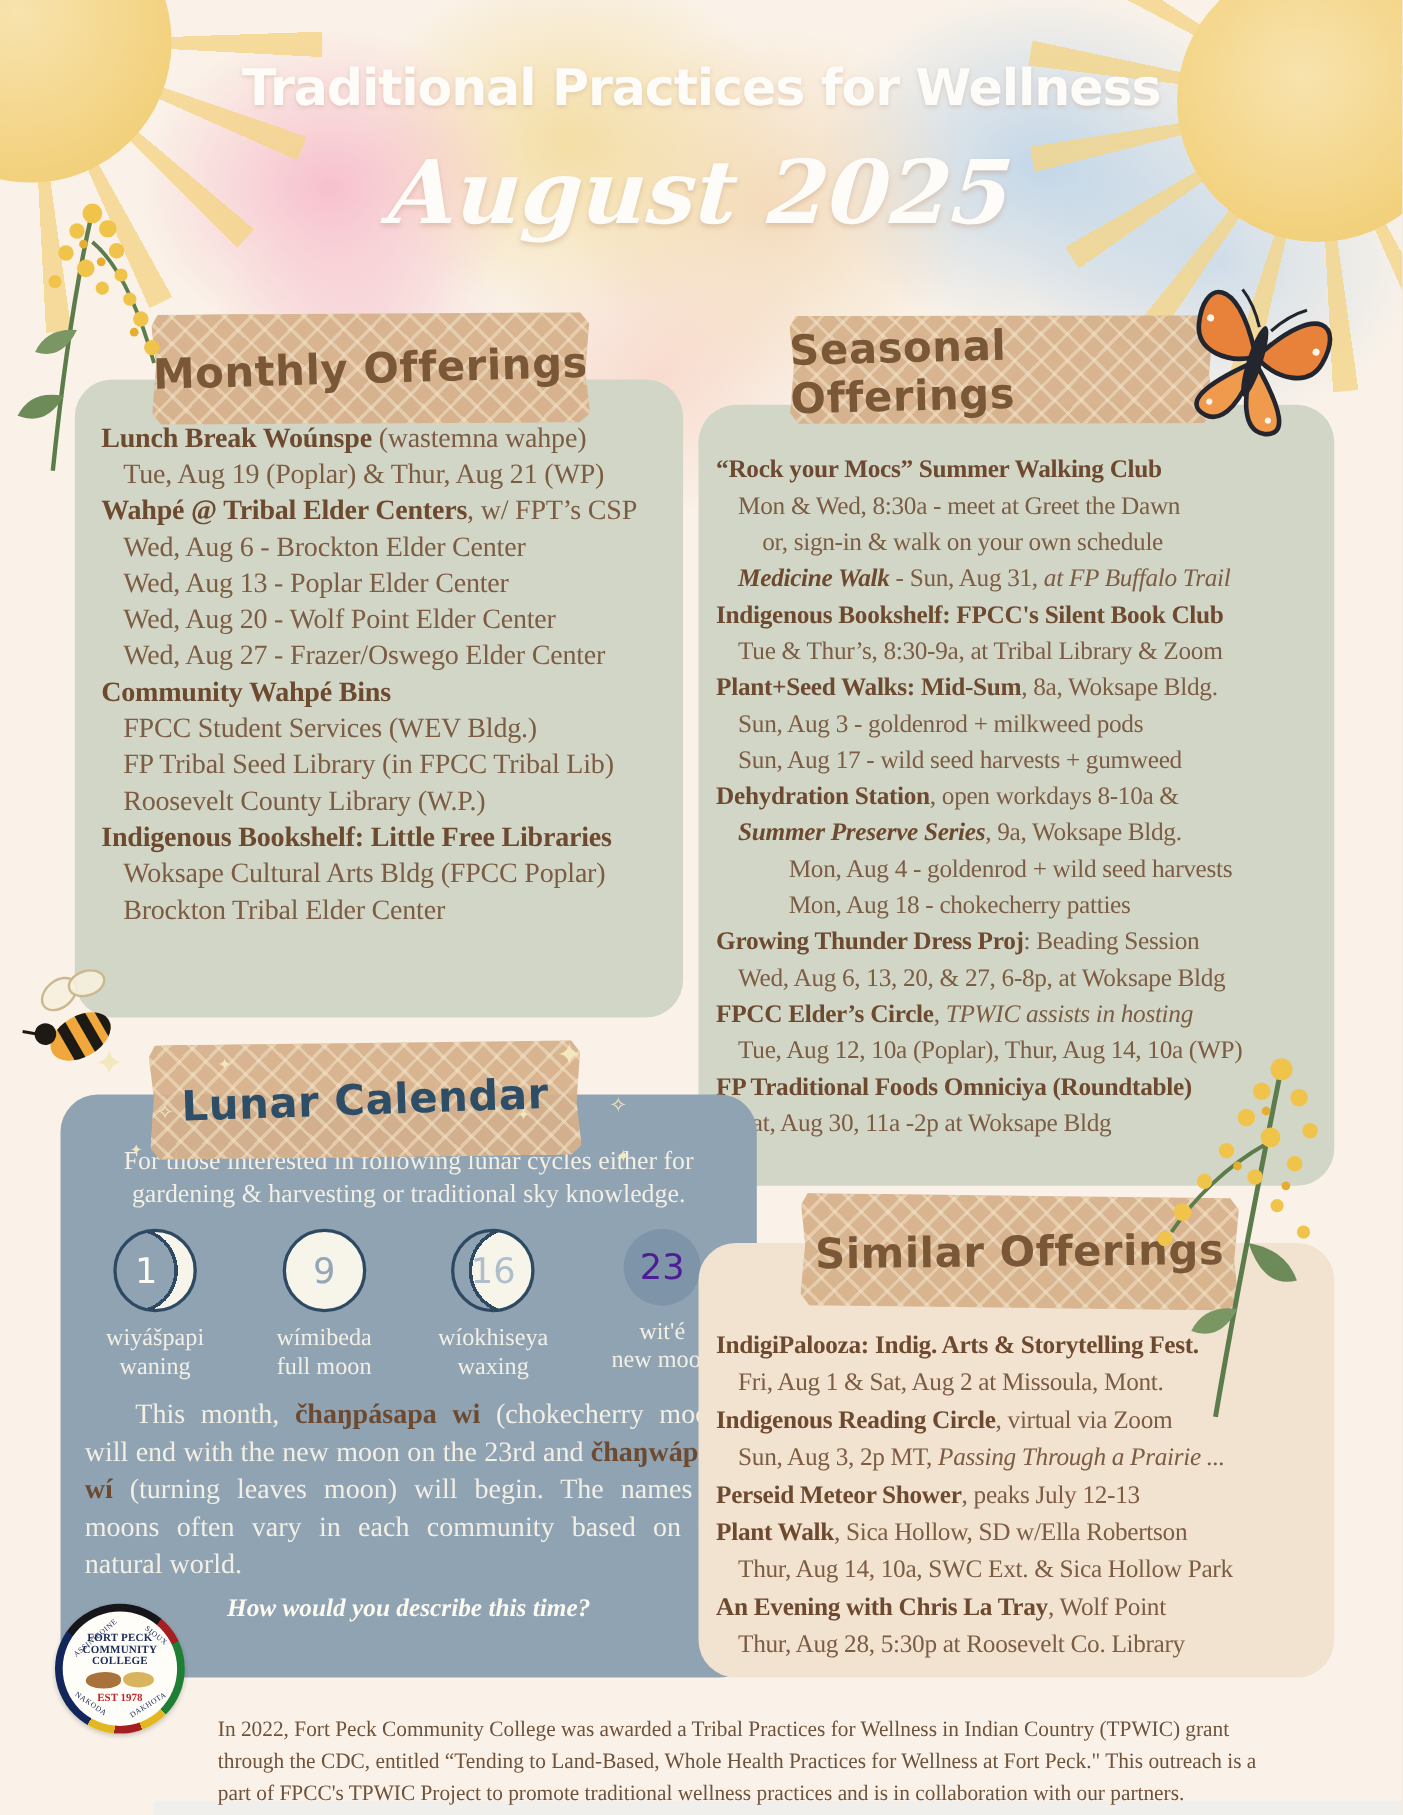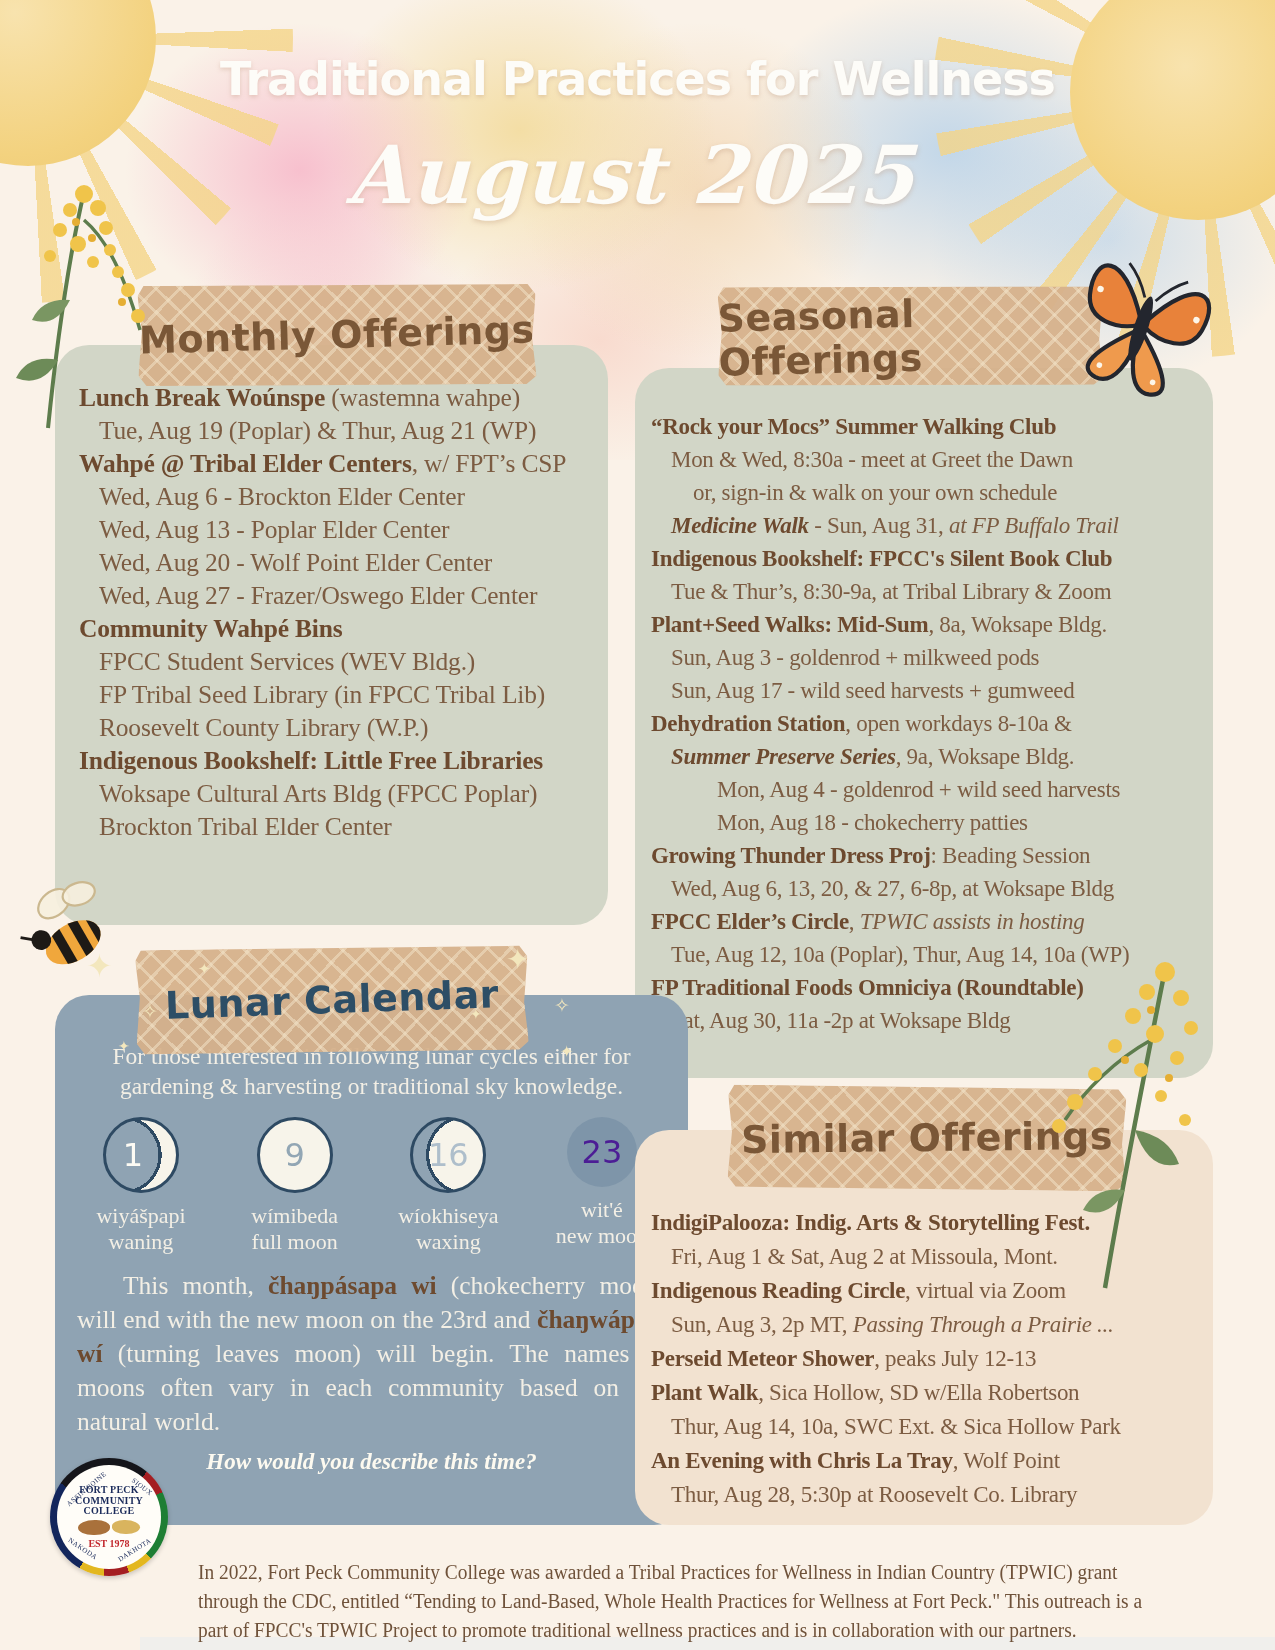--- a/index.html
+++ b/index.html
@@ -32,21 +32,21 @@
     letter-spacing:-1px;color:var(--title-white,#fdfcf8);text-shadow:0 2px 4px rgba(190,150,120,.35);}
   .subtitle{position:absolute;left:0;top:128px;width:100%;text-align:center;z-index:3;margin:0;
     font-family:"DejaVu Serif","Liberation Serif",serif;font-style:italic;font-weight:700;font-size:80px;
     color:var(--title-white,#fdfcf8);text-shadow:0 2px 5px rgba(190,150,120,.4);transform:skew(-4deg);}
 
   
   .panel{position:absolute;border-radius:34px;z-index:2;overflow:hidden;}
   .panel.green{background:var(--sage-panel,#d2d6c7);}
   .panel.blue{background:var(--blue-panel,#8fa3b3);}
   .panel.peach{background:var(--peach-panel,#f2e2d0);}
-  .monthly-panel{left:55px;top:345px;width:553px;height:580px;}
+  .monthly-panel{left:68px;top:345px;width:553px;height:580px;}
   .seasonal-panel{left:635px;top:368px;width:578px;height:710px;}
   .lunar-panel{left:55px;top:995px;width:633px;height:530px;}
   .similar-panel{left:635px;top:1130px;width:578px;height:395px;}
 
   
   .tape{position:absolute;z-index:5;display:flex;align-items:center;justify-content:center;
     background-color:rgba(214,177,139,.95);
     background-image:
       repeating-linear-gradient(45deg, rgba(243,228,201,0) 0 14px, rgba(243,228,201,.5) 14px 17px),
       repeating-linear-gradient(-45deg, rgba(243,228,201,0) 0 14px, rgba(243,228,201,.5) 14px 17px);

